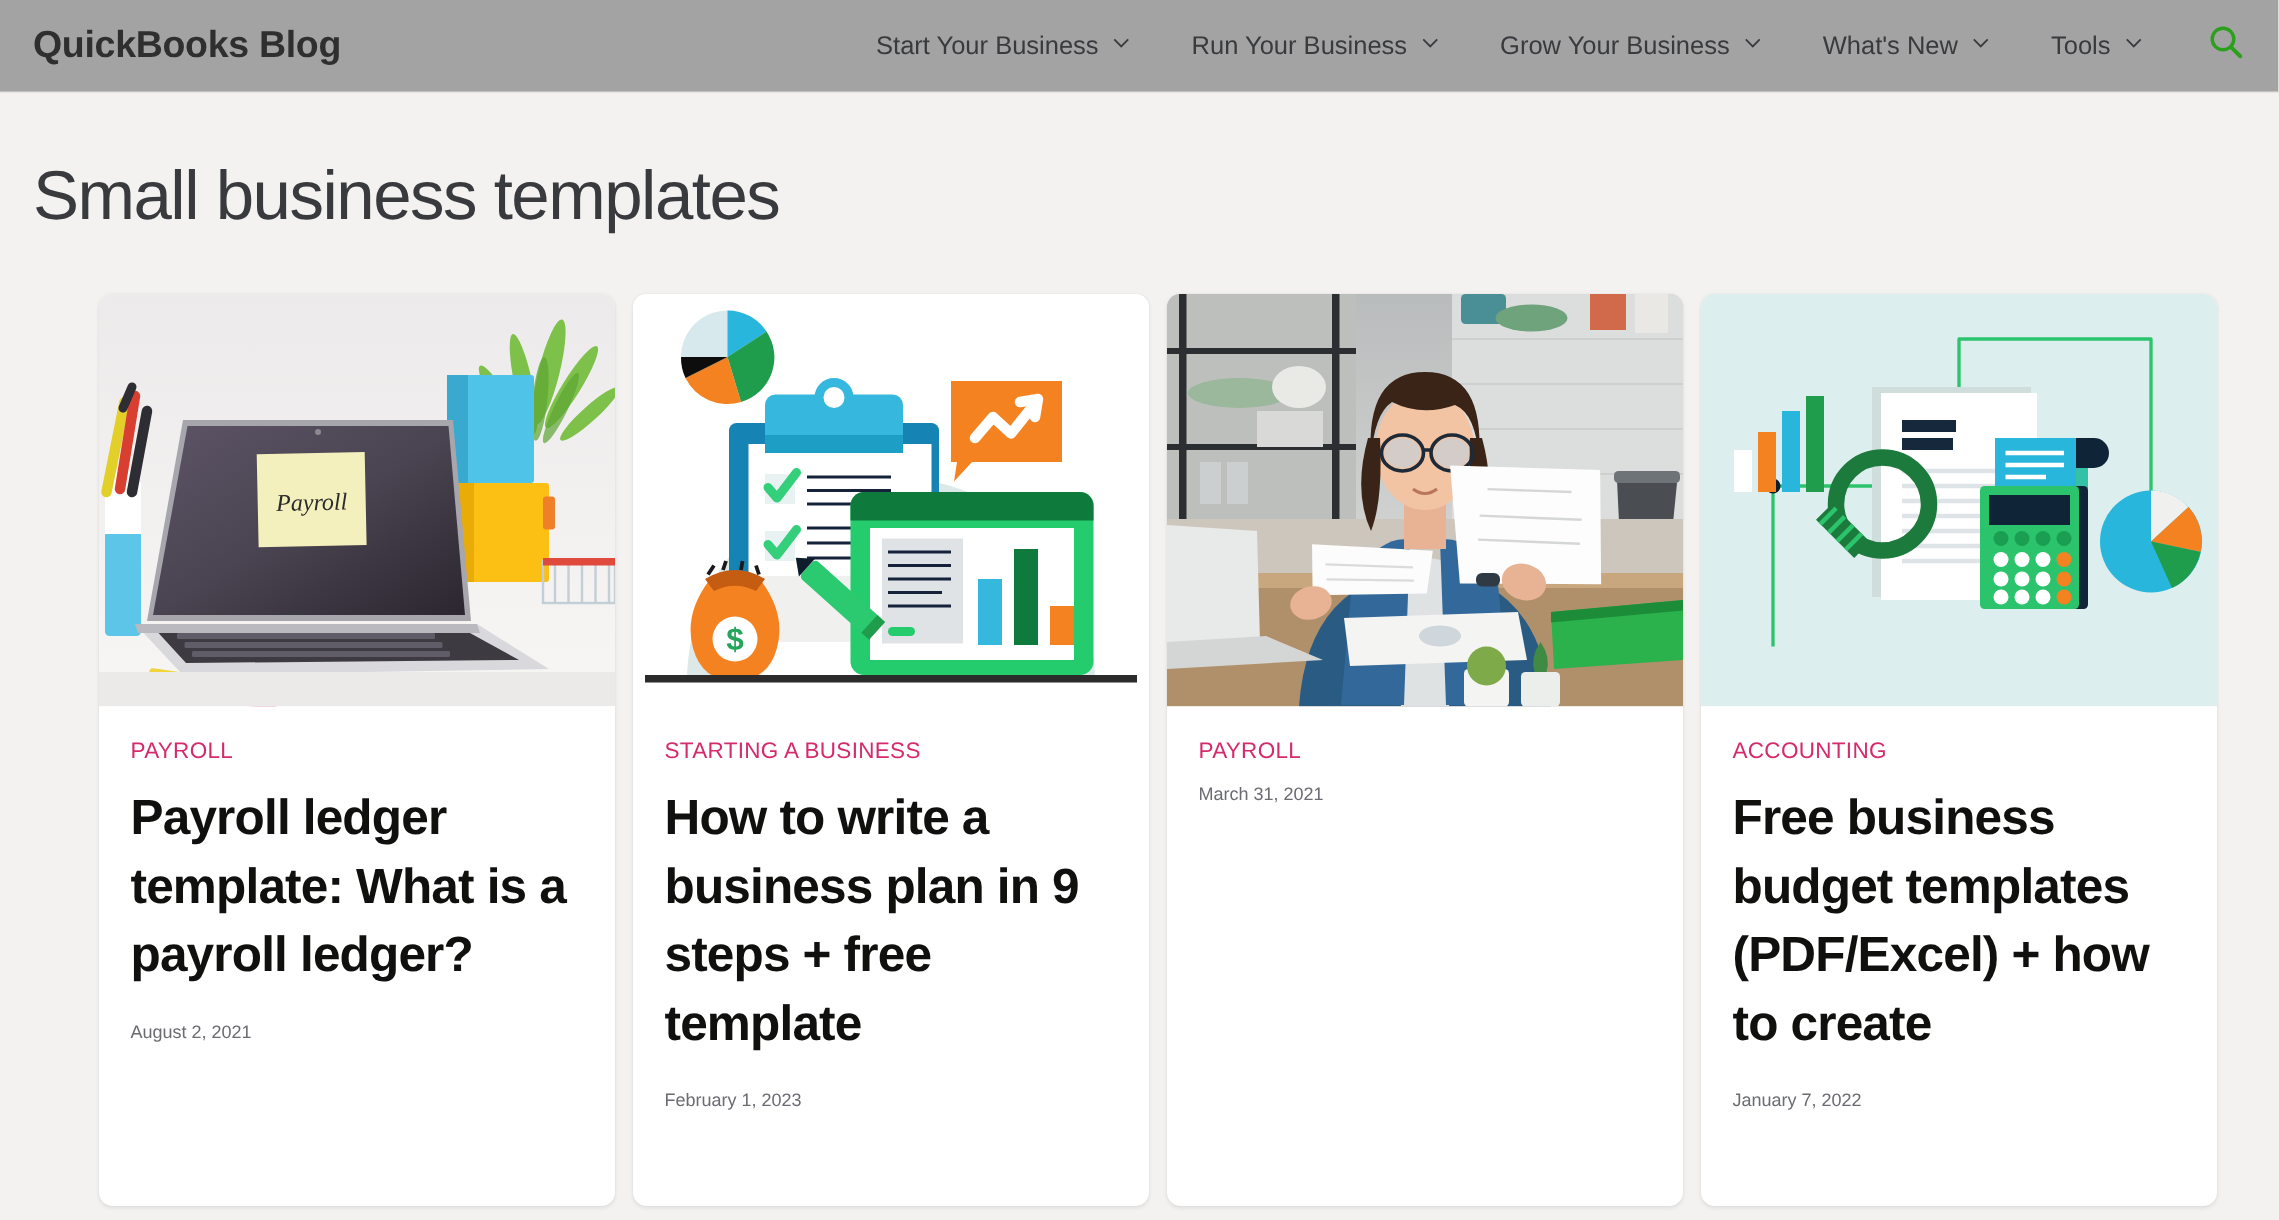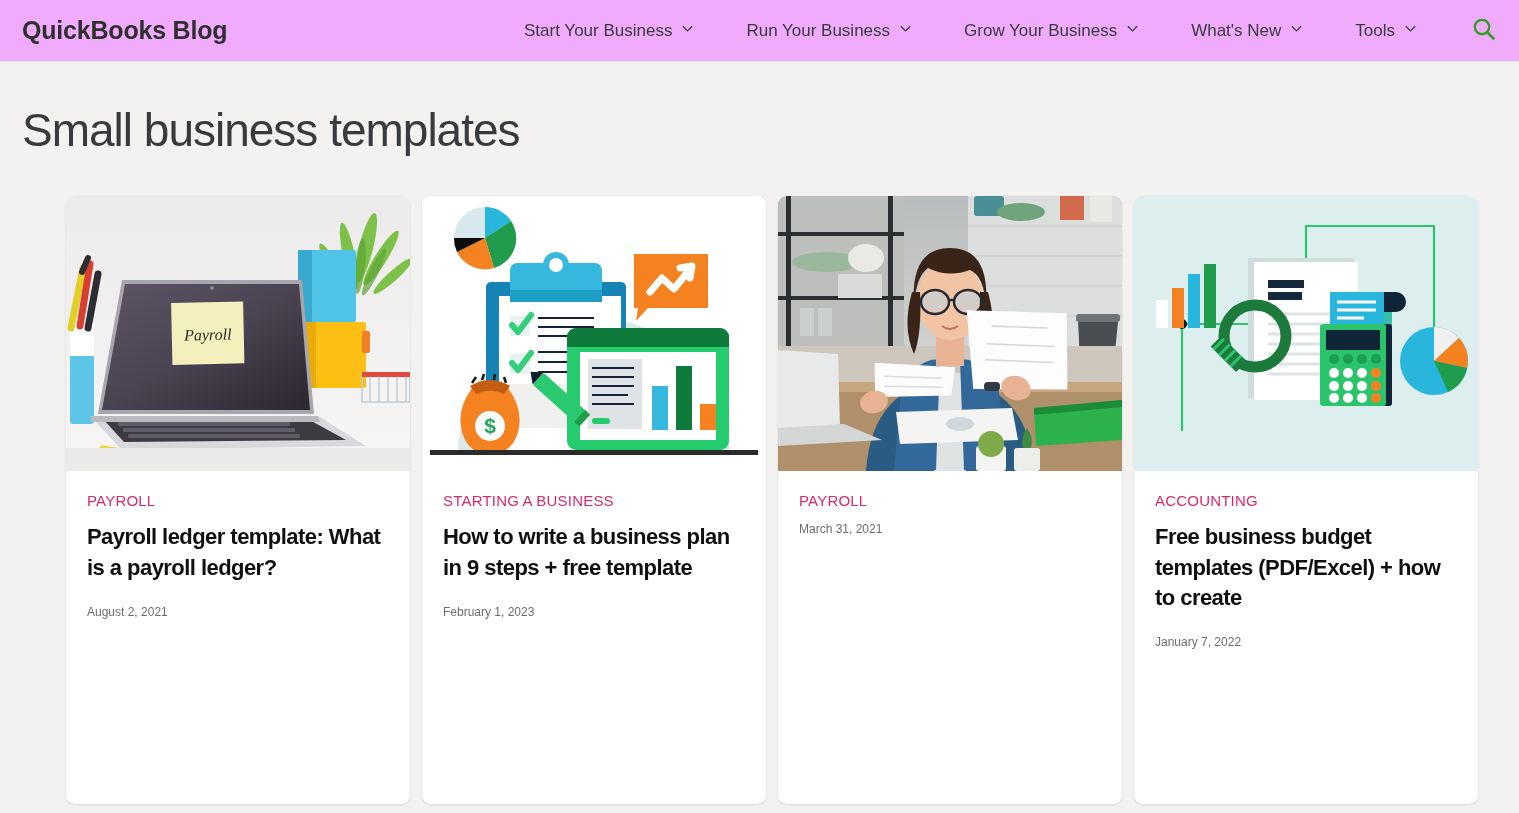--- a/index.html
+++ b/index.html
@@ -13,40 +13,40 @@
   body {
     font-family: "Liberation Sans", sans-serif;
     background: #f3f2f1;
     color: #393a3d;
     -webkit-font-smoothing: antialiased;
   }
 
   
   .site-header {
     height: 62px;
-    background: #f0abfc;
+    background: #a3a3a3;
     border-bottom: 1px solid #e3e3e3;
     display: flex;
     align-items: center;
     padding: 0 20px 0 22px;
     position: relative;
   }
 
   .brand {
     font-size: 25px;
     font-weight: bold;
     color: #2f2f2f;
     letter-spacing: -0.2px;
     white-space: nowrap;
   }
 
   .main-nav {
     display: flex;
     margin-left: auto;
-    gap: 12px;
+    gap: 0px;
   }
 
   .nav-item {
     display: flex;
     align-items: center;
     gap: 9px;
     font-size: 17px;
     color: #393a3d;
     white-space: nowrap;
     padding: 0 20px;
@@ -118,21 +118,21 @@
 
   .card-category {
     font-size: 15px;
     color: #d52b6c;
     letter-spacing: 0.2px;
     margin-bottom: 13px;
     line-height: 1.1;
   }
 
   .card-title {
-    font-size: 22px;
+    font-size: 33px;
     font-weight: bold;
     color: #10100f;
     line-height: 1.38;
     letter-spacing: -0.55px;
     margin-bottom: 22px;
   }
 
   .card-date {
     font-size: 12px;
     color: #6b6c72;

